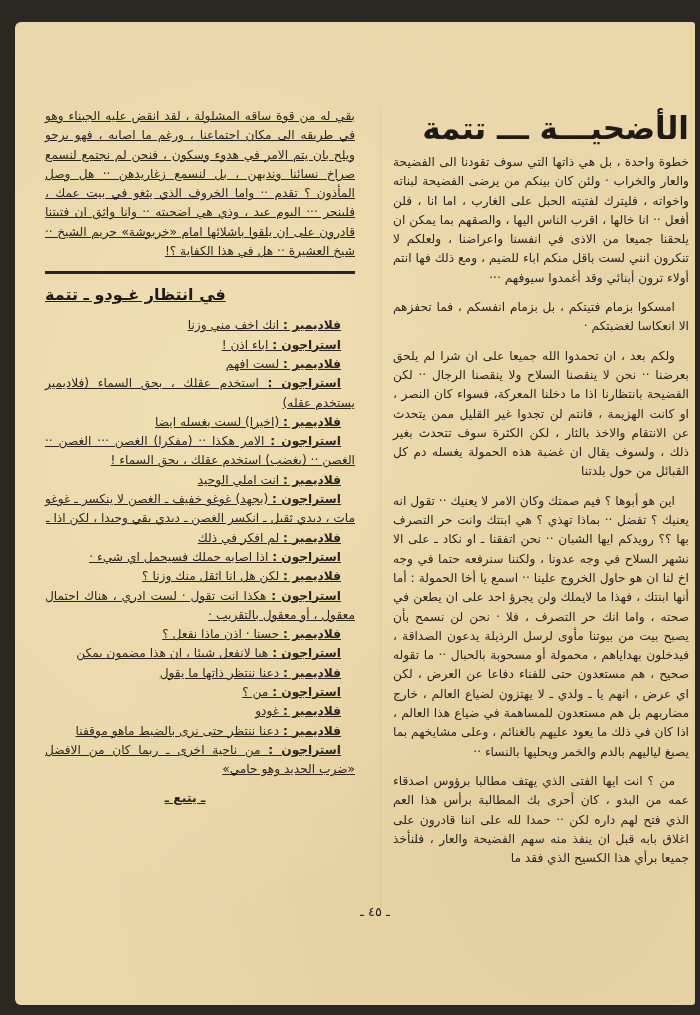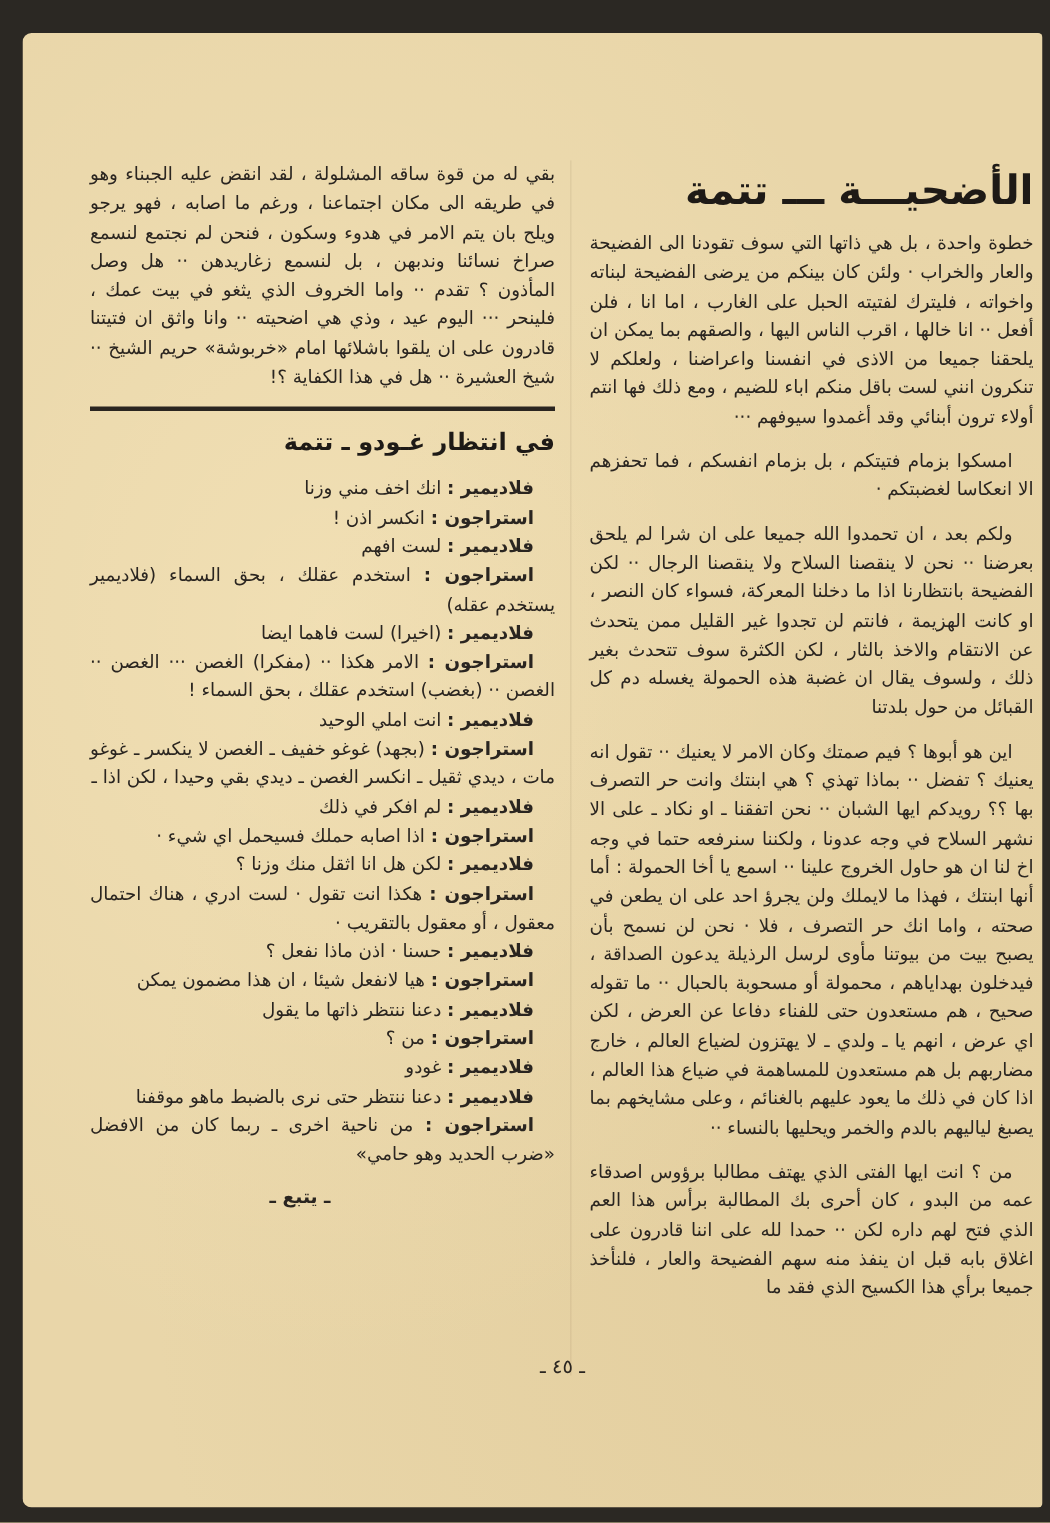--- a/index.html
+++ b/index.html
@@ -9,31 +9,31 @@
   }
   .page {
     position:absolute; left:15px; top:22px; width:680px; height:983px;
     background:#e9d6a9;
     background-image: radial-gradient(ellipse at 30% 40%, rgba(255,240,200,0.35), transparent 60%),
                       radial-gradient(ellipse at 80% 80%, rgba(200,170,110,0.18), transparent 60%);
     border-radius:6px 3px 3px 6px;
   }
   .col { position:absolute; direction:rtl; text-align:justify; color:#2a2520; }
   .right-col { left:378px; top:85px; width:296px; }
-  .left-col { left:45px; top:85px; width:310px; }
+  .left-col { left:30px; top:85px; width:310px;text-decoration:underline; }
   .title {
-    font-family:"DejaVu Sans", sans-serif; font-weight:bold; font-size:27px; line-height:42px;
+    font-family:"DejaVu Sans", sans-serif; font-weight:bold; font-size:31px; line-height:42px;
     color:#1e1a16; margin:0 0 4px 0; text-align:right; letter-spacing:1px;
   }
   p { margin:0; font-size:12.2px; line-height:19.3px; }
   .para { margin-bottom:10px; text-indent:14px; }
   .para.first { text-indent:0; }
   .rule { height:3px; background:#2a2520; margin:6px 0 10px 0; }
   .subtitle {
-    text-align:right; font-weight:bold; font-size:16px; line-height:22px; margin:0 0 10px 0; color:#1e1a16;
+    text-align:left; font-weight:bold; font-size:16px; line-height:22px; margin:0 0 10px 0; color:#1e1a16;
   }
   .line { font-size:12.2px; line-height:19.3px; text-indent:14px; }
   .speaker { font-weight:bold; }
   .cont { text-align:center; font-weight:bold; margin:10px 30px 0 0; font-size:12.5px; }
   .pagenum { position:absolute; left:320px; top:882px; width:80px; text-align:center; font-size:13px; color:#2a2520; }
   .divider { position:absolute; left:365px; top:85px; width:1px; height:810px; background:rgba(90,70,40,0.08); }
 </style>
 </head>
 <body>
 
@@ -48,24 +48,24 @@
     <p class="para">اين هو أبوها ؟ فيم صمتك وكان الامر لا يعنيك ·· تقول انه يعنيك ؟ تفضل ·· بماذا تهذي ؟ هي ابنتك وانت حر التصرف بها ؟؟ رويدكم ايها الشبان ·· نحن اتفقنا ـ او نكاد ـ على الا نشهر السلاح في وجه عدونا ، ولكننا سنرفعه حتما في وجه اخ لنا ان هو حاول الخروج علينا ·· اسمع يا أخا الحمولة : أما أنها ابنتك ، فهذا ما لايملك ولن يجرؤ احد على ان يطعن في صحته ، واما انك حر التصرف ، فلا · نحن لن نسمح بأن يصبح بيت من بيوتنا مأوى لرسل الرذيلة يدعون الصداقة ، فيدخلون بهداياهم ، محمولة أو مسحوبة بالحبال ·· ما تقوله صحيح ، هم مستعدون حتى للفناء دفاعا عن العرض ، لكن اي عرض ، انهم يا ـ ولدي ـ لا يهتزون لضياع العالم ، خارج مضاربهم بل هم مستعدون للمساهمة في ضياع هذا العالم ، اذا كان في ذلك ما يعود عليهم بالغنائم ، وعلى مشايخهم بما يصبغ لياليهم بالدم والخمر ويحليها بالنساء ··</p>
     <p class="para">من ؟ انت ايها الفتى الذي يهتف مطالبا برؤوس اصدقاء عمه من البدو ، كان أحرى بك المطالبة برأس هذا العم الذي فتح لهم داره لكن ·· حمدا لله على اننا قادرون على اغلاق بابه قبل ان ينفذ منه سهم الفضيحة والعار ، فلنأخذ جميعا برأي هذا الكسيح الذي فقد ما</p>
   </div>
 
   <div class="col left-col">
     <p class="para first">بقي له من قوة ساقه المشلولة ، لقد انقض عليه الجبناء وهو في طريقه الى مكان اجتماعنا ، ورغم ما اصابه ، فهو يرجو ويلح بان يتم الامر في هدوء وسكون ، فنحن لم نجتمع لنسمع صراخ نسائنا وندبهن ، بل لنسمع زغاريدهن ·· هل وصل المأذون ؟ تقدم ·· واما الخروف الذي يثغو في بيت عمك ، فلينحر ··· اليوم عيد ، وذي هي اضحيته ·· وانا واثق ان فتيتنا قادرون على ان يلقوا باشلائها امام «خربوشة» حريم الشيخ ·· شيخ العشيرة ·· هل في هذا الكفاية ؟!</p>
     <div class="rule"></div>
     <h2 class="subtitle">في انتظار غـودو ـ تتمة</h2>
     <div id="dialogue">
         <div class="line"><span class="speaker">فلاديمير :</span><span> انك اخف مني وزنا</span></div>
-        <div class="line"><span class="speaker">استراجون :</span><span> انكسر اذن !</span></div>
+        <div class="line"><span class="speaker">استراجون :</span><span> اباء اذن !</span></div>
         <div class="line"><span class="speaker">فلاديمير :</span><span> لست افهم</span></div>
         <div class="line"><span class="speaker">استراجون :</span><span> استخدم عقلك ، بحق السماء (فلاديمير يستخدم عقله)</span></div>
-        <div class="line"><span class="speaker">فلاديمير :</span><span> (اخيرا) لست فاهما ايضا</span></div>
+        <div class="line"><span class="speaker">فلاديمير :</span><span> (اخيرا) لست يغسله ايضا</span></div>
         <div class="line"><span class="speaker">استراجون :</span><span> الامر هكذا ·· (مفكرا) الغصن ··· الغصن ·· الغصن ·· (بغضب) استخدم عقلك ، بحق السماء !</span></div>
         <div class="line"><span class="speaker">فلاديمير :</span><span> انت املي الوحيد</span></div>
         <div class="line"><span class="speaker">استراجون :</span><span> (بجهد) غوغو خفيف ـ الغصن لا ينكسر ـ غوغو مات ، ديدي ثقيل ـ انكسر الغصن ـ ديدي بقي وحيدا ، لكن اذا ـ</span></div>
         <div class="line"><span class="speaker">فلاديمير :</span><span> لم افكر في ذلك</span></div>
         <div class="line"><span class="speaker">استراجون :</span><span> اذا اصابه حملك فسيحمل اي شيء ·</span></div>
         <div class="line"><span class="speaker">فلاديمير :</span><span> لكن هل انا اثقل منك وزنا ؟</span></div>
         <div class="line"><span class="speaker">استراجون :</span><span> هكذا انت تقول · لست ادري ، هناك احتمال معقول ، أو معقول بالتقريب ·</span></div>
         <div class="line"><span class="speaker">فلاديمير :</span><span> حسنا · اذن ماذا نفعل ؟</span></div>
         <div class="line"><span class="speaker">استراجون :</span><span> هيا لانفعل شيئا ، ان هذا مضمون يمكن</span></div>
         <div class="line"><span class="speaker">فلاديمير :</span><span> دعنا ننتظر ذاتها ما يقول</span></div>

